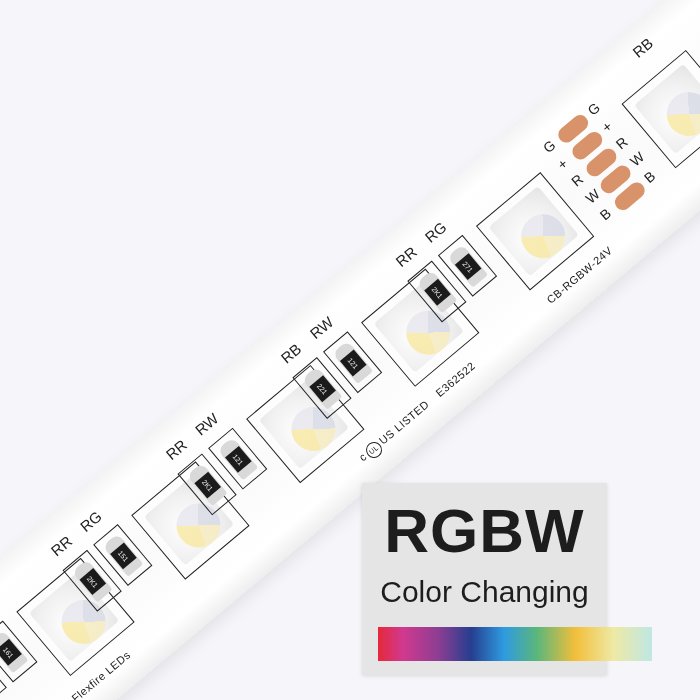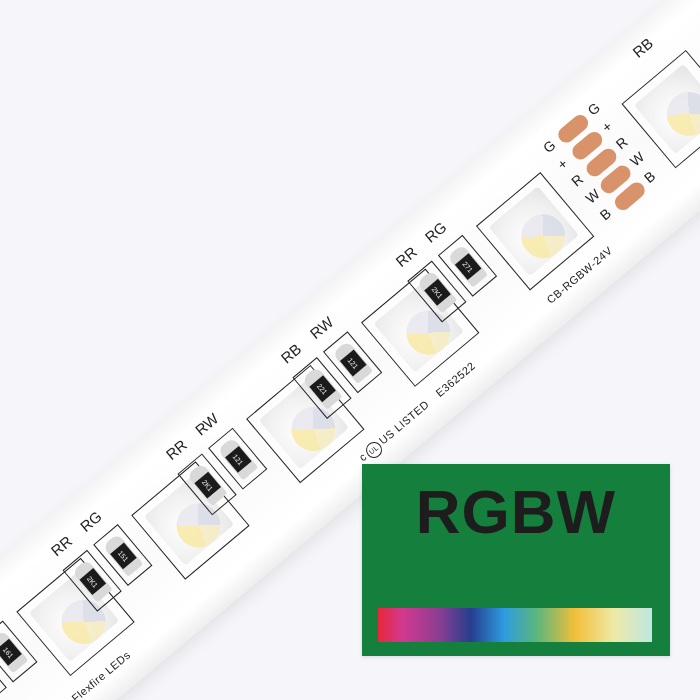--- a/index.html
+++ b/index.html
@@ -10,21 +10,21 @@
   .led { position:absolute; width:82px; height:82px; border:1.5px solid #222; top:52px; background:#fdfdfd; }
   .led .chip { position:absolute; left:8px; top:8px; width:64px; height:64px; background:radial-gradient(circle at 40% 55%, #ffffff 0%, #f1f1f1 60%, #e4e4e4 100%); border-radius:4px; }
   .led .phos { position:absolute; left:14px; top:20px; width:44px; height:44px; border-radius:50%; background:conic-gradient(from 200deg,#f8e9a6 0 30%, #e7e7ee 30% 55%, #d8dbe6 55% 80%, #f6ecc0 80% 100%); opacity:.85; }
   .res-box { position:absolute; width:30px; height:52px; border:1.5px solid #222; }
   .res { position:absolute; left:5px; top:6px; width:20px; height:40px; background:#d9d9d9; border-radius:8px 8px 3px 3px; }
   .res .body { position:absolute; left:0; top:12px; width:20px; height:18px; background:#1b1b1b; color:#eee; font-size:7px; display:flex; align-items:center; justify-content:center; transform:rotate(90deg); }
   .lbl { position:absolute; font-size:15px; color:#222; }
   .print { position:absolute; font-size:11px; color:#222; letter-spacing:0.5px; white-space:nowrap; }
   .pad { position:absolute; width:34px; height:16px; border-radius:8px; background:#d9936a; }
   .pad-lbl { position:absolute; font-size:14px; color:#222; }
-  .card { position:absolute; left:362px; top:464px; width:308px; height:192px; background:#15803d; box-shadow:0 1px 4px rgba(0,0,0,0.12); }
+  .card { position:absolute; left:362px; top:483px; width:245px; height:192px; background:#e5e5e5; box-shadow:0 1px 4px rgba(0,0,0,0.12); }
   .card-title { position:absolute; left:0; width:100%; top:12px; text-align:center; font-weight:bold; font-size:62px; color:#1d1d1d; letter-spacing:1px; }
   .card-sub { position:absolute; left:0; width:100%; top:92px; text-align:center; font-size:30px; color:#1d1d1d; }
   .rainbow { position:absolute; left:16px; top:144px; width:274px; height:34px; background:linear-gradient(90deg,#e6283a 0%,#d1398f 9%,#8d3e93 22%,#263e8f 34%,#2e9be0 46%,#5bb67c 58%,#f2bf3a 72%,#eee9a5 86%,#bfe7e4 100%); }
 </style>
 </head>
 <body>
 
 <div class="strip-wrap">
   <div class="strip">
 
@@ -150,14 +150,15 @@
 
     <div class="print" style="left:285px;top:150px;">Flexfire LEDs</div>
     <div class="print" style="left:660px;top:150px;"><span>c</span><span style="display:inline-block;width:14px;height:14px;border:1px solid #222;border-radius:50%;font-size:7px;text-align:center;line-height:14px;margin:0 2px;">UL</span><span>US LISTED</span></div>
     <div class="print" style="left:760px;top:150px;">E362522</div>
     <div class="print" style="left:905px;top:150px;">CB-RGBW-24V</div>
   </div>
 </div>
 
 <div class="card">
   <div class="card-title">RGBW</div>
+  <div class="card-sub">Color Changing</div>
   <div class="rainbow"></div>
 </div>
 
 </body></html>

